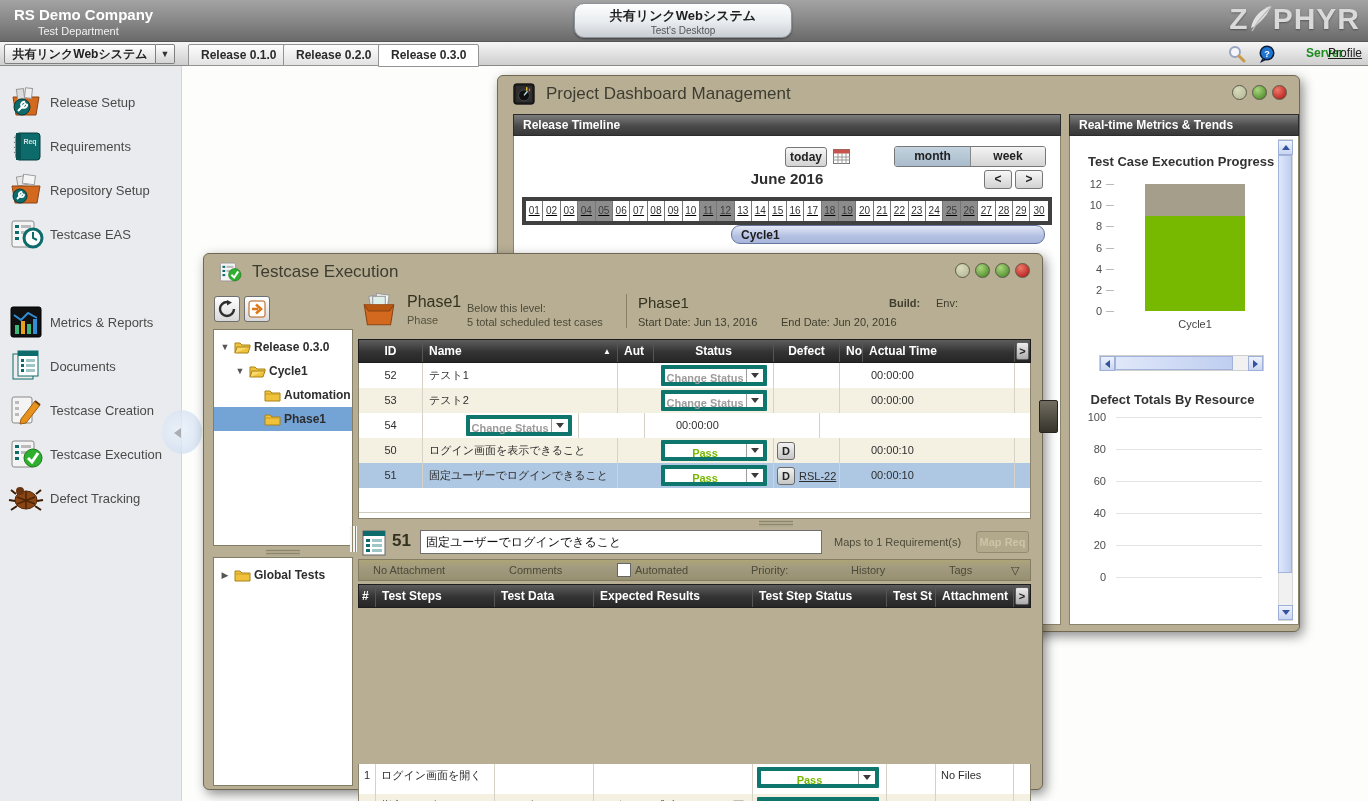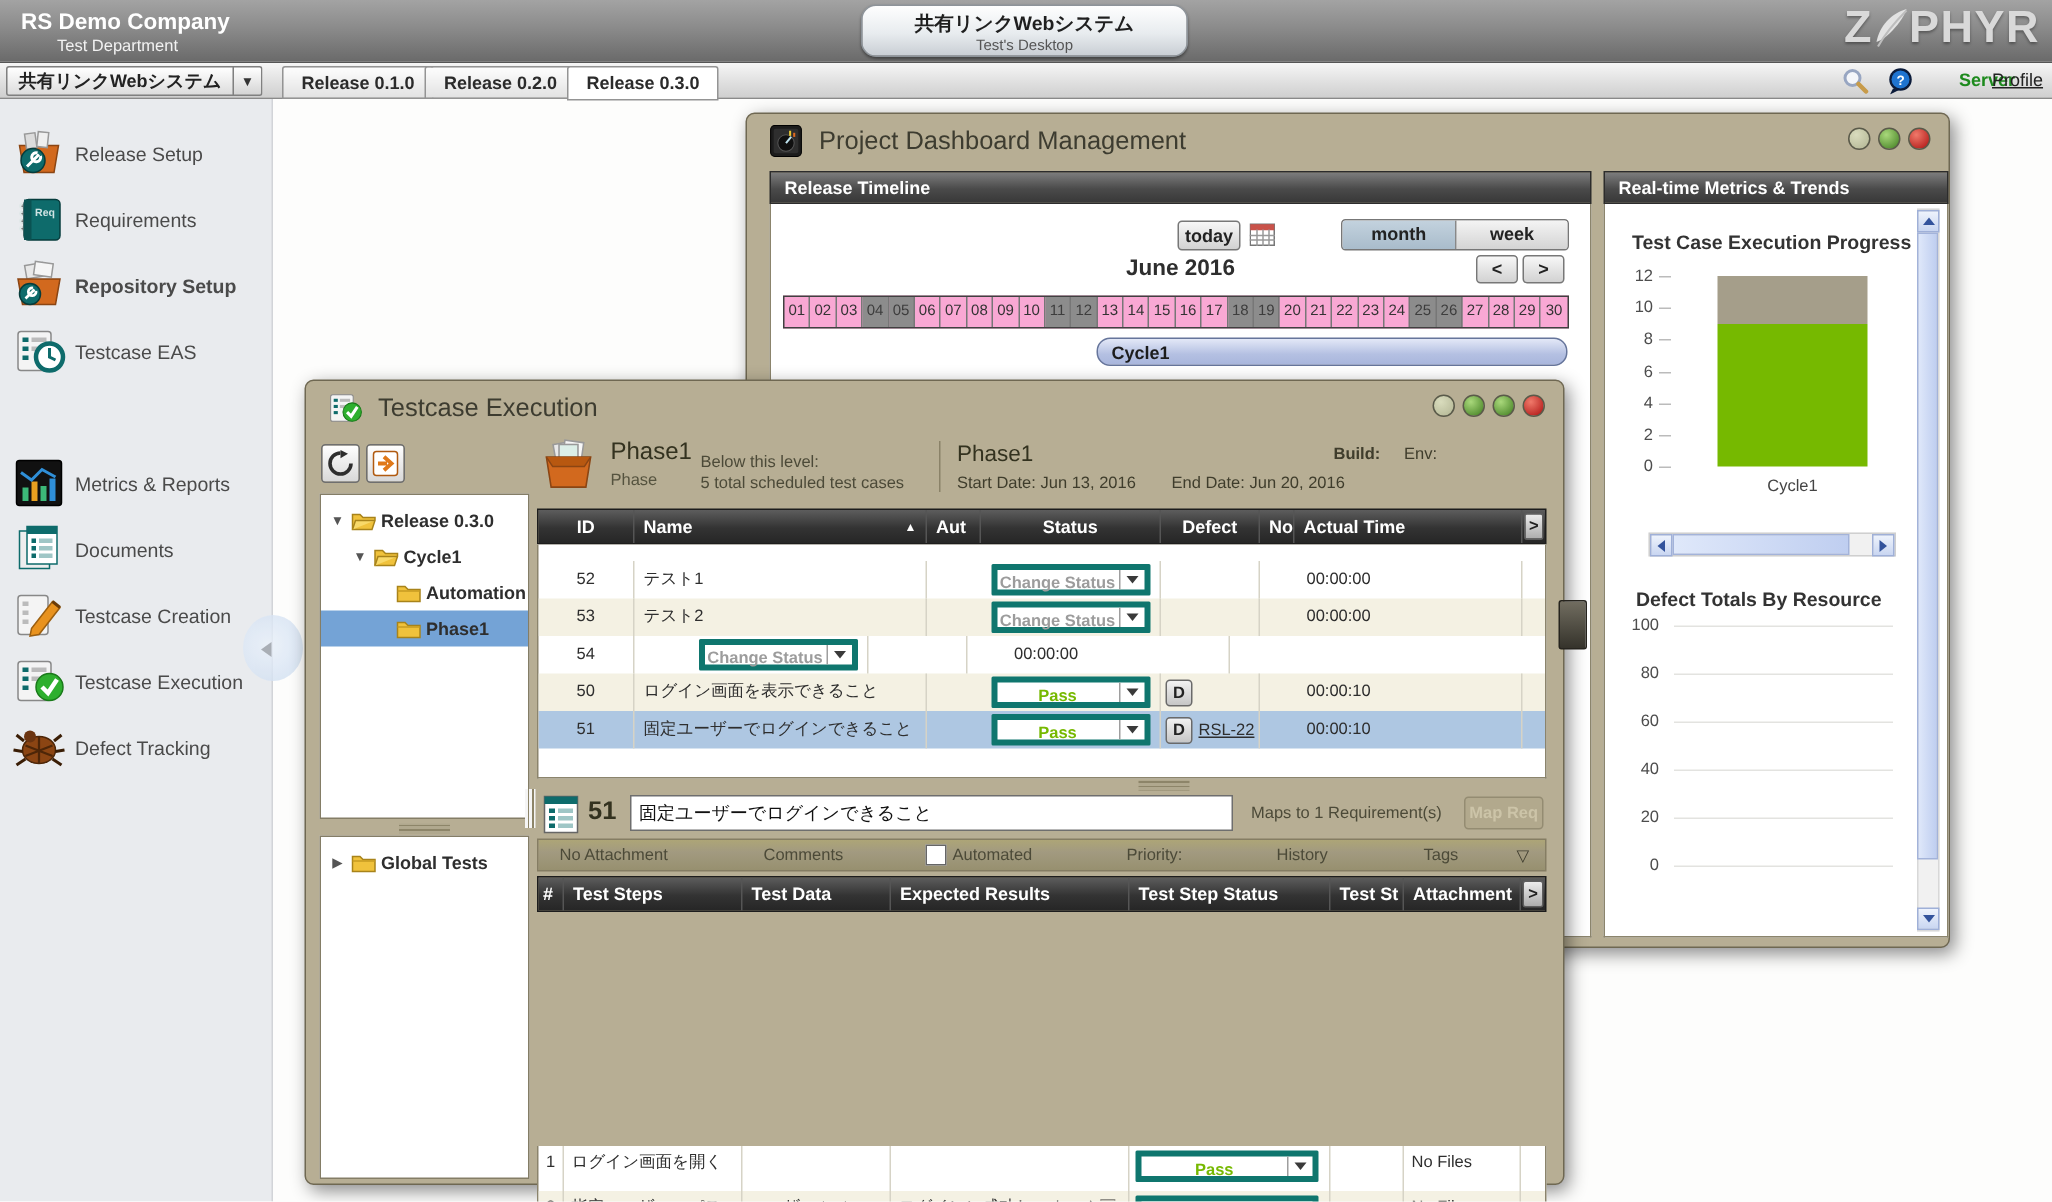--- a/index.html
+++ b/index.html
@@ -56,21 +56,21 @@
     border:1px solid #2c2c2c; color:#fff; font-size:12px; font-weight:bold; line-height:20px; padding-left:9px; }
   .white-panel { background:#fff; border:1px solid #8b846c; border-top:none; }
 
   
   .btn-gray { background:linear-gradient(#f7f7f7,#d2d2d2); border:1px solid #777; border-radius:3px;
     font-size:12px; font-weight:bold; color:#222; text-align:center; }
   .seg { display:flex; border:1px solid #777; border-radius:3px; overflow:hidden; }
   .seg div { width:75px; height:19px; line-height:19px; text-align:center; font-size:12px; font-weight:bold; color:#222; }
   .seg .on  { background:linear-gradient(#c3d2de,#a9bccb); }
   .seg .off { background:linear-gradient(#f4f4f4,#d4d4d4); border-left:1px solid #888; }
-  .day-strip { display:flex; border:1px solid #404040; background:#f9a8d4; }
+  .day-strip { display:flex; border:4px solid #404040; background:#ffffff;text-decoration:underline; }
   .day { width:17.4px; height:20px; line-height:20px; text-align:center; font-size:10px; color:#333;
     border-right:1px solid #777; }
   .day:last-child { border-right:none; }
   .day.we { background:#8c8c8c; color:#3d3d3d; }
   .cycle-bar { background:linear-gradient(#e3e8f7,#b4c0e2 60%,#a9b6dc); border:1px solid #66759b;
     border-radius:9px; font-size:12px; font-weight:bold; color:#1c1c1c; line-height:18px; padding-left:9px; }
 
   .chart-title { font-size:13px; font-weight:bold; color:#333; white-space:nowrap; }
   .tick-lbl { font-size:11px; color:#4d4d4d; text-align:right; width:26px; }
   .grid-line { height:1px; background:#e3e3e0; }
@@ -193,21 +193,21 @@
           <g stroke="#dfe8e8" stroke-width="1.6">
             <path d="M8,7 q-3,1 0,3"></path>
             <path d="M8,12 q-3,1 0,3"></path>
             <path d="M8,17 q-3,1 0,3"></path>
             <path d="M8,22 q-3,1 0,3"></path>
           </g>
           <text x="23" y="15" font-size="7" fill="#cfe3e3" text-anchor="middle" font-weight="bold">Req</text>
         </svg></span>
     <span class="lbl">Requirements</span>
   </div>
-  <div class="abs side-item" style="top:102px;font-weight:bold;">
+  <div class="abs side-item" style="top:102px;">
     <span class="ic"><svg width="38" height="34" viewBox="0 0 38 34">
           <rect x="10" y="3" width="12" height="9" fill="#e8e8e8" stroke="#999" transform="rotate(-10 16 7)"></rect>
           <rect x="16" y="2" width="12" height="9" fill="#f5f5f5" stroke="#999" transform="rotate(8 22 6)"></rect>
           <path d="M5,13 L33,13 L30,30 L8,30 Z" fill="#d2691e" stroke="#8b4513"></path>
           <circle cx="13" cy="23" r="7" fill="#0e6b6b" stroke="#063c3c"></circle>
           <path d="M10,26 L16,20 M15,19 a2.6,2.6 0 1,0 2,2" stroke="#fff" stroke-width="1.8" fill="none"></path>
         </svg></span>
     <span class="lbl">Repository Setup</span>
   </div>
   <div class="abs side-item" style="top:146px;">
@@ -554,21 +554,21 @@
       <div class="hc" style="width: 64px; text-align: center; padding-left: 0px;">ID</div>
       <div class="hc" style="width: 195px; text-align: left; padding-left: 6px;">Name<span style="float: right; margin-right: 6px; font-size: 8px;">▲</span></div>
       <div class="hc" style="width: 36px; text-align: left; padding-left: 6px;">Aut</div>
       <div class="hc" style="width: 120px; text-align: center; padding-left: 0px;">Status</div>
       <div class="hc" style="width: 66px; text-align: center; padding-left: 0px;">Defect</div>
       <div class="hc" style="width: 23px; text-align: left; padding-left: 6px;">Not</div>
       <div class="hc" style="width: 152px; text-align: left; padding-left: 6px;">Actual Time</div>
       <div class="expand-btn">&gt;</div>
     </div>
   <div class="abs tbody" style="left:154px;top:109px;width:673px;height:156px;" id="tc-body">
-      <div class="trow" style="height: 25px; align-items: center; margin-top: 11px;">
+      <div class="trow" style="height: 25px; align-items: center;">
         <div class="tc" style="width: 64px; line-height: 25px; text-align: center;">52</div>
         <div class="tc" style="width: 195px; line-height: 25px; padding-left: 6px;">テスト1</div>
         <div class="tc" style="width: 36px; line-height: 25px;"></div>
         <div class="tc" style="width: 120px; display: flex; align-items: center; justify-content: center; height: 25px;">
           <div class="dd" style="width: 106px;">
             <span class="txt txt-none">Change Status</span>
             <span class="arr">
               <i></i>
             </span>
           </div>

